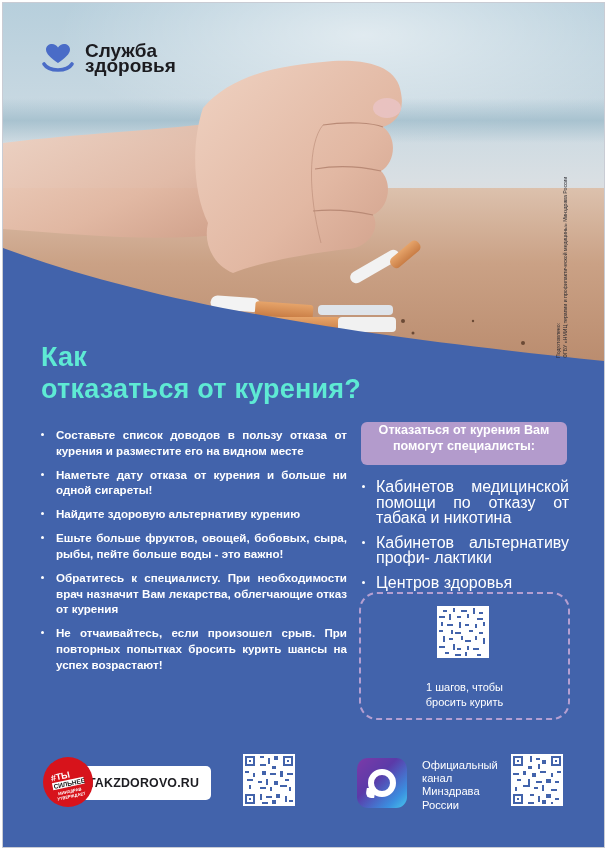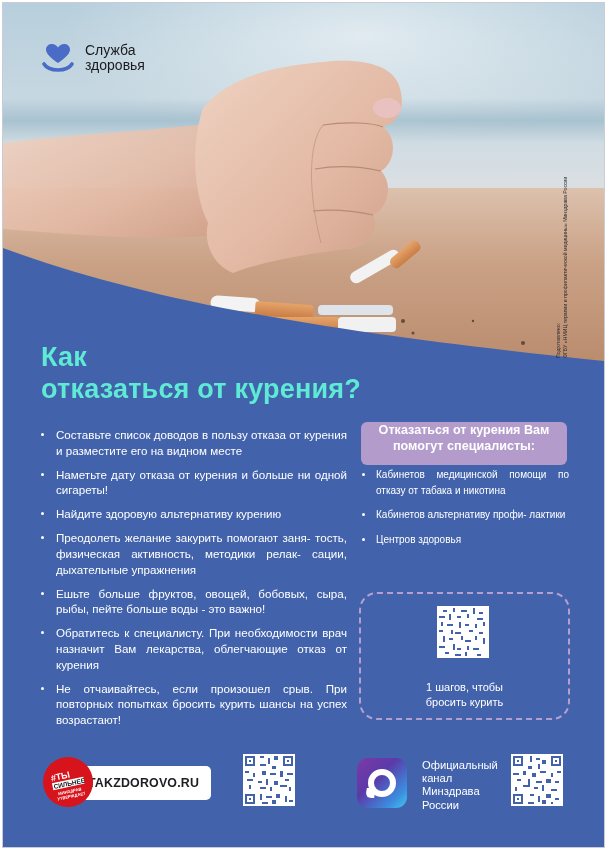--- a/index.html
+++ b/index.html
@@ -32,21 +32,21 @@
 
     
     .fist { position: absolute; left: 0; top: 0; }
 
     
     .curve { position: absolute; left: 0; top: 0; }
 
     
     .logo { position: absolute; left: 38px; top: 38px; display: flex; align-items: center; gap: 10px; }
     .logo-mark { width: 34px; height: 34px; }
-    .logo-text { font-weight: 400; font-size: 14px; line-height: 15px; color: #1b1b1f; }
+    .logo-text { font-weight: 700; font-size: 19px; line-height: 15px; color: #1b1b1f; }
     .logo-text span { display: block; }
 
     
     .credit {
       position: absolute; left: 552px; top: 355px;
       transform: rotate(-90deg); transform-origin: 0 0;
       font-size: 5.2px; line-height: 7px; color: #2a2a30; white-space: nowrap;
     }
 
     
@@ -55,38 +55,38 @@
       color: #5eead4; font-weight: 700; font-size: 27px; line-height: 32px;
       letter-spacing: 0.2px;
     }
     .title span { display: block; }
 
     
     .tips {
       position: absolute; left: 53px; top: 424px; width: 291px;
       list-style: none; color: #ffffff; font-size: 11.6px; line-height: 15.6px;
     }
-    .tips li { position: relative; margin-bottom: 8.5px; text-align: justify; }
+    .tips li { position: relative; margin-bottom: 8.5px; text-align: justify; font-weight: bold; }
     .tips li::before {
       content: ""; position: absolute; left: -15px; top: 6px;
       width: 3px; height: 3px; background: #ffffff; border-radius: 50%;
     }
 
     
     .spec-box {
       position: absolute; left: 358px; top: 419px; width: 206px; height: 43px;
       background: #b39bcc; border-radius: 6px;
       color: #ffffff; font-weight: 700; font-size: 12.6px; line-height: 16px;
       text-align: center; 
     }
     .spec-box span { display: block; }
 
     .spec-list {
-      position: absolute; left: 373px; top: 464px; width: 193px;
-      list-style: none; color: #ffffff; font-size: 10px; line-height: 15.6px;
+      position: absolute; left: 373px; top: 476px; width: 193px;
+      list-style: none; color: #ffffff; font-size: 16px; line-height: 15.6px;
     }
     .spec-list li { position: relative; margin-bottom: 9px; text-align: justify; }
     .spec-list li::before {
       content: ""; position: absolute; left: -14px; top: 6px;
       width: 3px; height: 3px; background: #ffffff; border-radius: 50%;
     }
 
     
     .qr-box {
       position: absolute; left: 356px; top: 589px; width: 211px; height: 128px;
@@ -207,21 +207,20 @@
 
   <h1 class="title">
     <span>Как</span>
     <span>отказаться от курения?</span>
   </h1>
 
   <ul class="tips">
     <li>Составьте список доводов в пользу отказа от курения и разместите его на видном месте</li>
     <li>Наметьте дату отказа от курения и больше ни одной сигареты!</li>
     <li>Найдите здоровую альтернативу курению</li>
-    <li>Преодолеть желание закурить помогают заня- тость, физическая активность, методики релак- сации, дыхательные упражнения</li>
     <li>Ешьте больше фруктов, овощей, бобовых, сыра, рыбы, пейте больше воды - это важно!</li>
     <li>Обратитесь к специалисту. При необходимости врач назначит Вам лекарства, облегчающие отказ от курения</li>
     <li>Не отчаивайтесь, если произошел срыв. При повторных попытках бросить курить шансы на успех возрастают!</li>
   </ul>
 
   <div class="spec-box">
     <span>Отказаться от курения Вам</span>
     <span>помогут специалисты:</span>
   </div>
   <ul class="spec-list">

